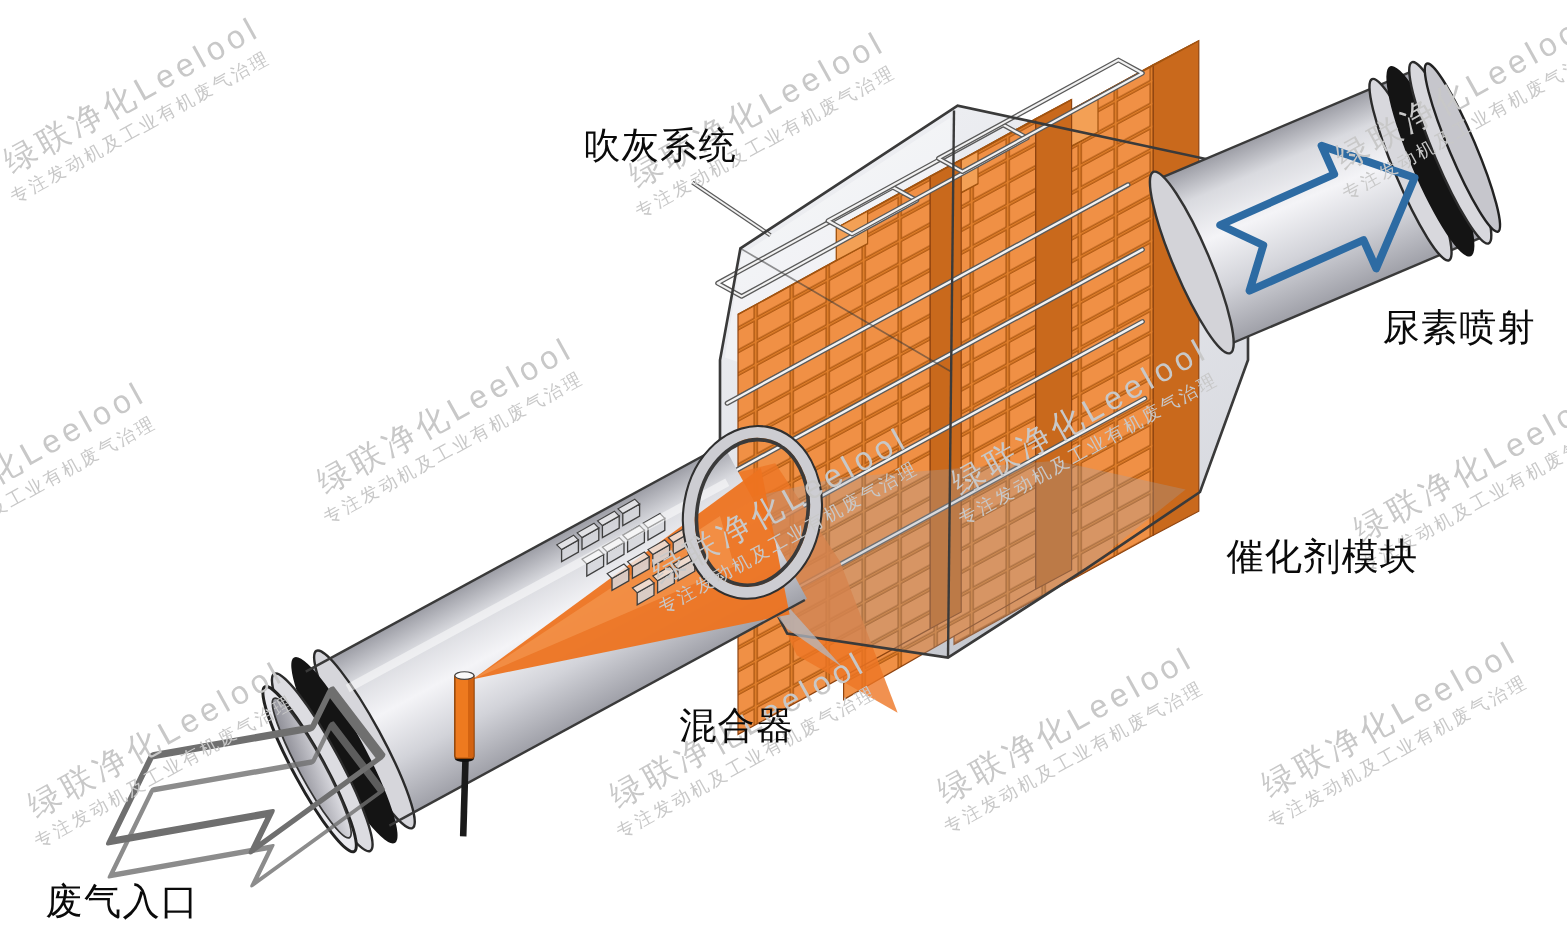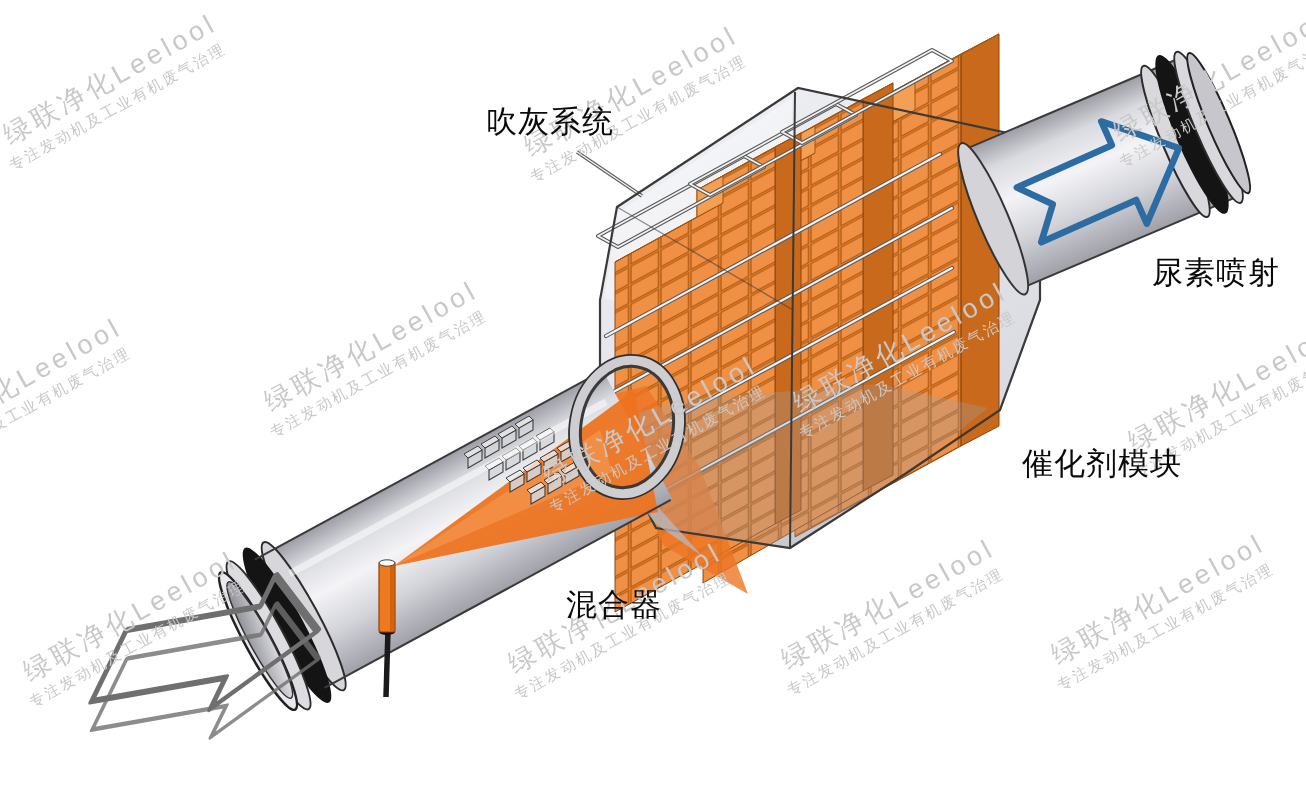--- a/index.html
+++ b/index.html
@@ -245,15 +245,16 @@
         <span class="wm-big">绿联净化Leelool</span>
         <span class="wm-small">专注发动机及工业有机废气治理</span>
       </div>
 </div>
 
 <div class="lbl-layer">
   <div class="lbl" style="left:486px;top:101px;">吹灰系统</div>
   <div class="lbl" style="left:1152px;top:252px;">尿素喷射</div>
   <div class="lbl" style="left:1022px;top:443px;">催化剂模块</div>
   <div class="lbl" style="left:566px;top:584px;font-family:Liberation Serif, serif;">混合器</div>
+  <div class="lbl" style="left:38px;top:731px;">废气入口</div>
 </div>
 
 </div>
 
 </body></html>

